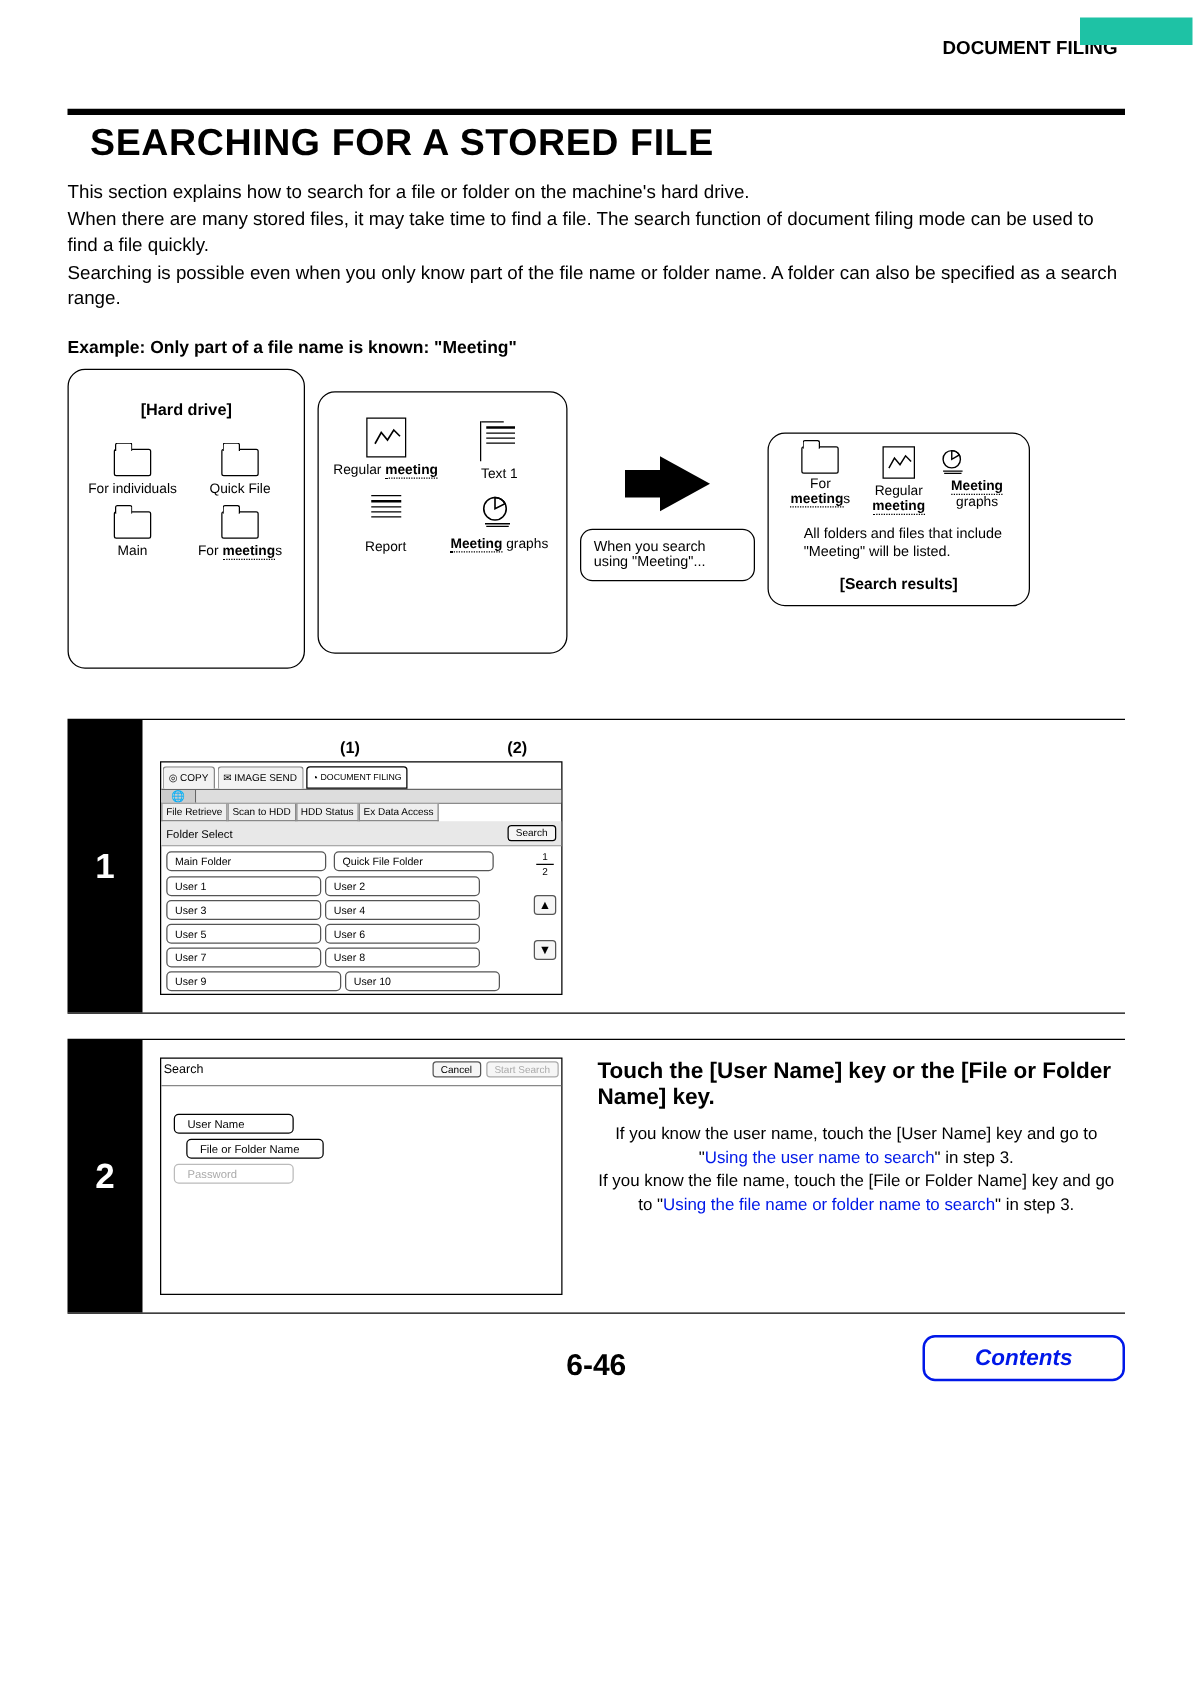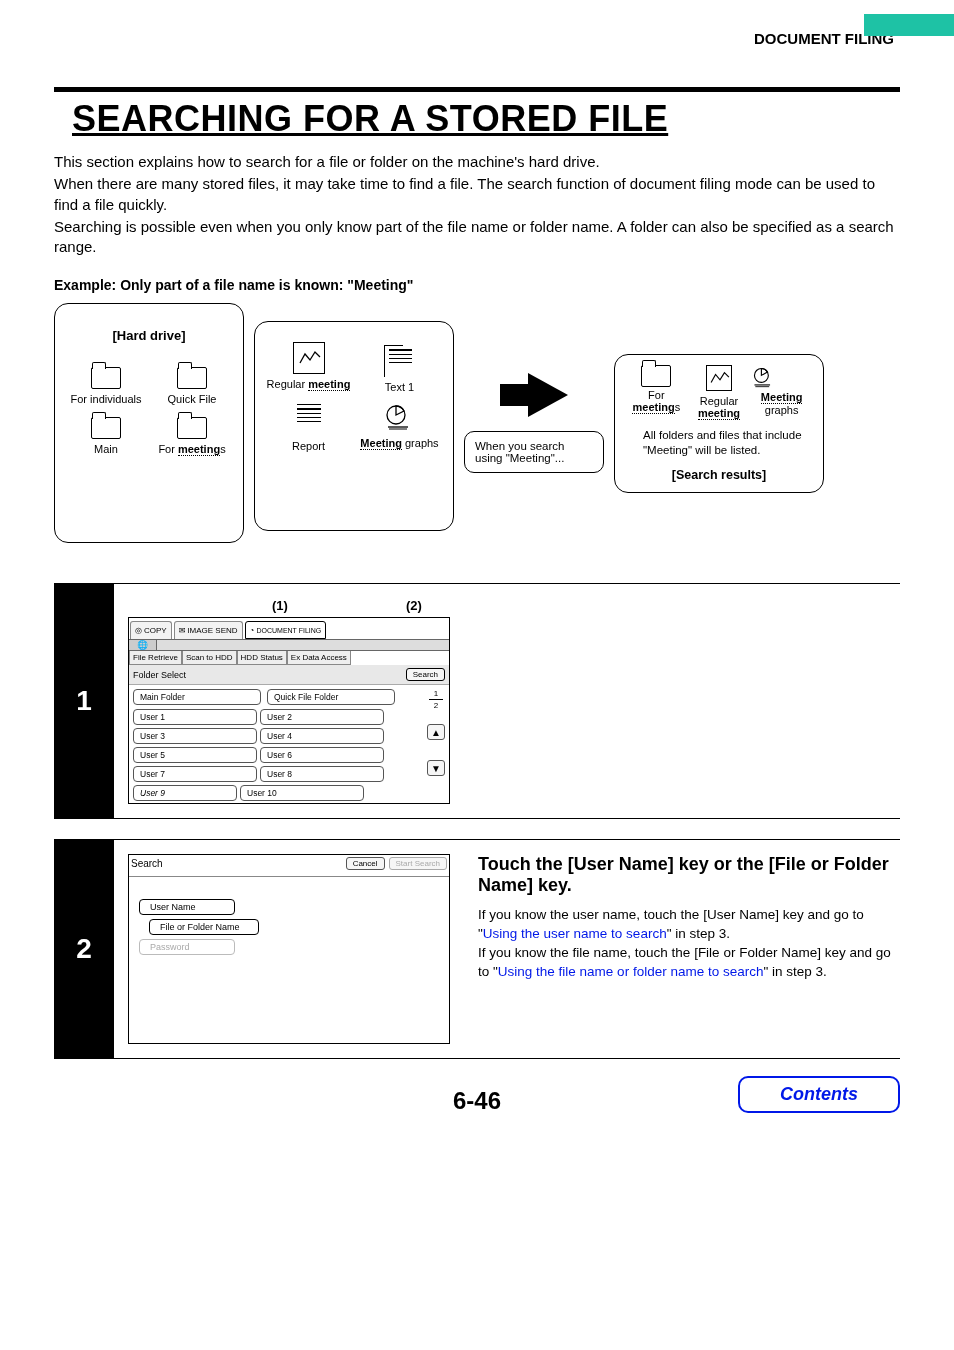--- a/index.html
+++ b/index.html
@@ -8,21 +8,21 @@
     font-family: Arial, Helvetica, sans-serif;
     width: 954px;
     background: #fff;
     color: #000;
   }
   .page { padding: 30px 54px 20px 54px; position: relative; }
   .header-row { display: flex; align-items: flex-start; margin-bottom: 40px; }
   .header-label { margin-left: auto; font-weight: bold; font-size: 15px; padding-right: 6px; }
   .teal-box { width: 90px; height: 22px; background: #1ec2a5; position: absolute; right: 0; top: 14px; }
   .double-rule { border-top: 5px solid #000; height: 0; margin-bottom: 6px; }
-  .h1 { font-size: 36px; font-weight: bold; letter-spacing: 0.5px; margin: 0 0 12px 18px; text-decoration: underline; }
+  .h1 { font-size: 30px; font-weight: bold; letter-spacing: 0.5px; margin: 0 0 12px 18px; }
   .body-text { font-size: 15px; line-height: 1.35; margin: 2px 0; }
   .example-label { font-weight: bold; font-size: 14px; margin: 20px 0 10px 0; }
   .diagram-row { display: flex; align-items: center; gap: 10px; margin-bottom: 40px; }
   .rounded-box { border: 1.6px solid #000; border-radius: 14px; padding: 10px 8px; position: relative; }
   .hd-box { width: 190px; height: 240px; text-align: center; }
   .hd-title { font-weight: bold; font-size: 13px; margin: 14px 0 18px 0; }
   .folder-grid { display: flex; flex-wrap: wrap; justify-content: space-around; }
   .folder-item { width: 85px; font-size: 11px; text-align: center; margin: 6px 0; }
   .dotted-under { display: inline-block; border-bottom: 1.2px dotted #000; }
   .file-box { width: 200px; height: 210px; }
@@ -61,21 +61,21 @@
   .tp-pager { position:absolute; right:4px; top:2px; text-align:center; font-size:8px; }
   .tp-arrow { border:1px solid #555; border-radius:3px; width:18px; height:16px; margin:4px 0; display:flex; align-items:center; justify-content:center; font-size:10px; background:#f6f6f6; }
   .tp-alpha { display:flex; padding:3px 4px 5px 4px; gap:2px; }
   .tp-abtn { border:1px solid #666; border-radius:2px; padding:1px 4px; font-size:7.5px; background:#f2f2f2; }
   .markers { display:flex; font-size:13px; font-weight:bold; }
   .step-right { flex:1; padding-right:8px; }
   .step-h { font-size:18px; font-weight:bold; margin:0 0 10px 0; }
   .step-sub { font-size:14px; font-weight:bold; margin:4px 0; }
   .tp-sh { display:flex; align-items:center; border-bottom:1px solid #888; padding:2px 2px 6px 2px; }
   .tp-sbtn { border:1.5px solid #555; border-radius:4px; padding:2px 10px; font-size:9px; background:#fff; margin:4px 0; }
-  .step-body { font-size:13.5px; line-height:1.4; }
+  .step-body { font-size:13.5px; line-height:1.4;text-align:center; }
   .link { color:#0018e8; }
   .page-num { text-align:center; font-size:24px; font-weight:bold; margin:28px 0 8px 0; }
   .contents-btn { position:absolute; right:54px; bottom:30px; border:2.5px solid #0018e8; border-radius:10px; padding:6px 40px; color:#0018e8; font-weight:bold; font-style:italic; font-size:18px; text-align:center; background:#fff; }
   svg { display:block; }
 </style>
 </head>
 <body>
 
 <div class="page">
   <div class="teal-box"></div>
@@ -238,21 +238,21 @@
             </div>
             <div class="tp-folders" id="user-folders">
                 <div class="tp-fbtn" style="width: 124px;">User 1</div>
                 <div class="tp-fbtn" style="width: 124px;">User 2</div>
                 <div class="tp-fbtn" style="width: 124px;">User 3</div>
                 <div class="tp-fbtn" style="width: 124px;">User 4</div>
                 <div class="tp-fbtn" style="width: 124px;">User 5</div>
                 <div class="tp-fbtn" style="width: 124px;">User 6</div>
                 <div class="tp-fbtn" style="width: 124px;">User 7</div>
                 <div class="tp-fbtn" style="width: 124px;">User 8</div>
-                <div class="tp-fbtn" style="width: 104px; font-style: italic;">User 9</div>
+                <div class="tp-fbtn" style="width: 140px;">User 9</div>
                 <div class="tp-fbtn" style="width: 124px;">User 10</div>
               </div>
             <div class="tp-pager" style="top:4px;">
               <div>1</div>
               <div style="border-top:1px solid #000; margin:1px 2px;"></div>
               <div>2</div>
               <div class="tp-arrow" style="margin-top:14px;">▲</div>
               <div class="tp-arrow" style="margin-top:20px;">▼</div>
             </div>
           </div>

